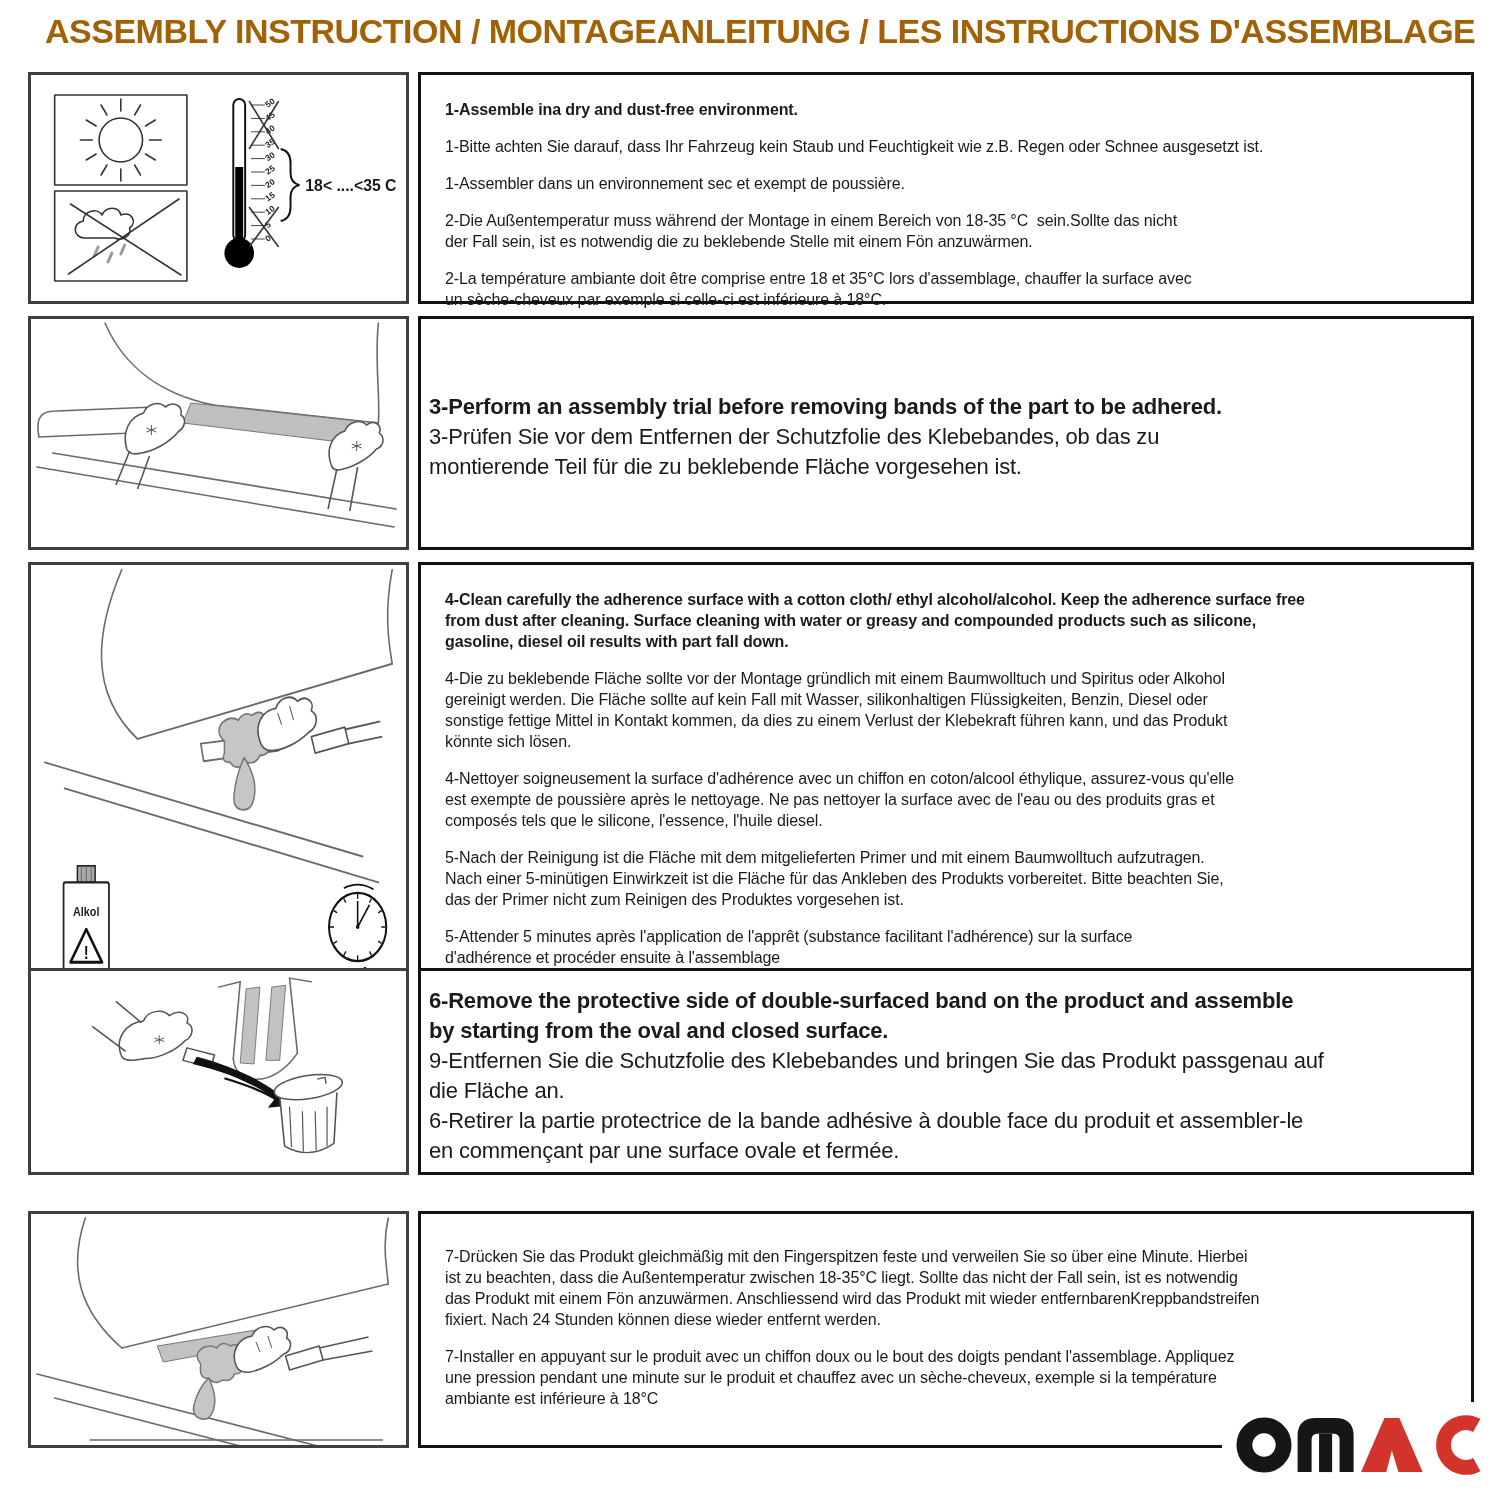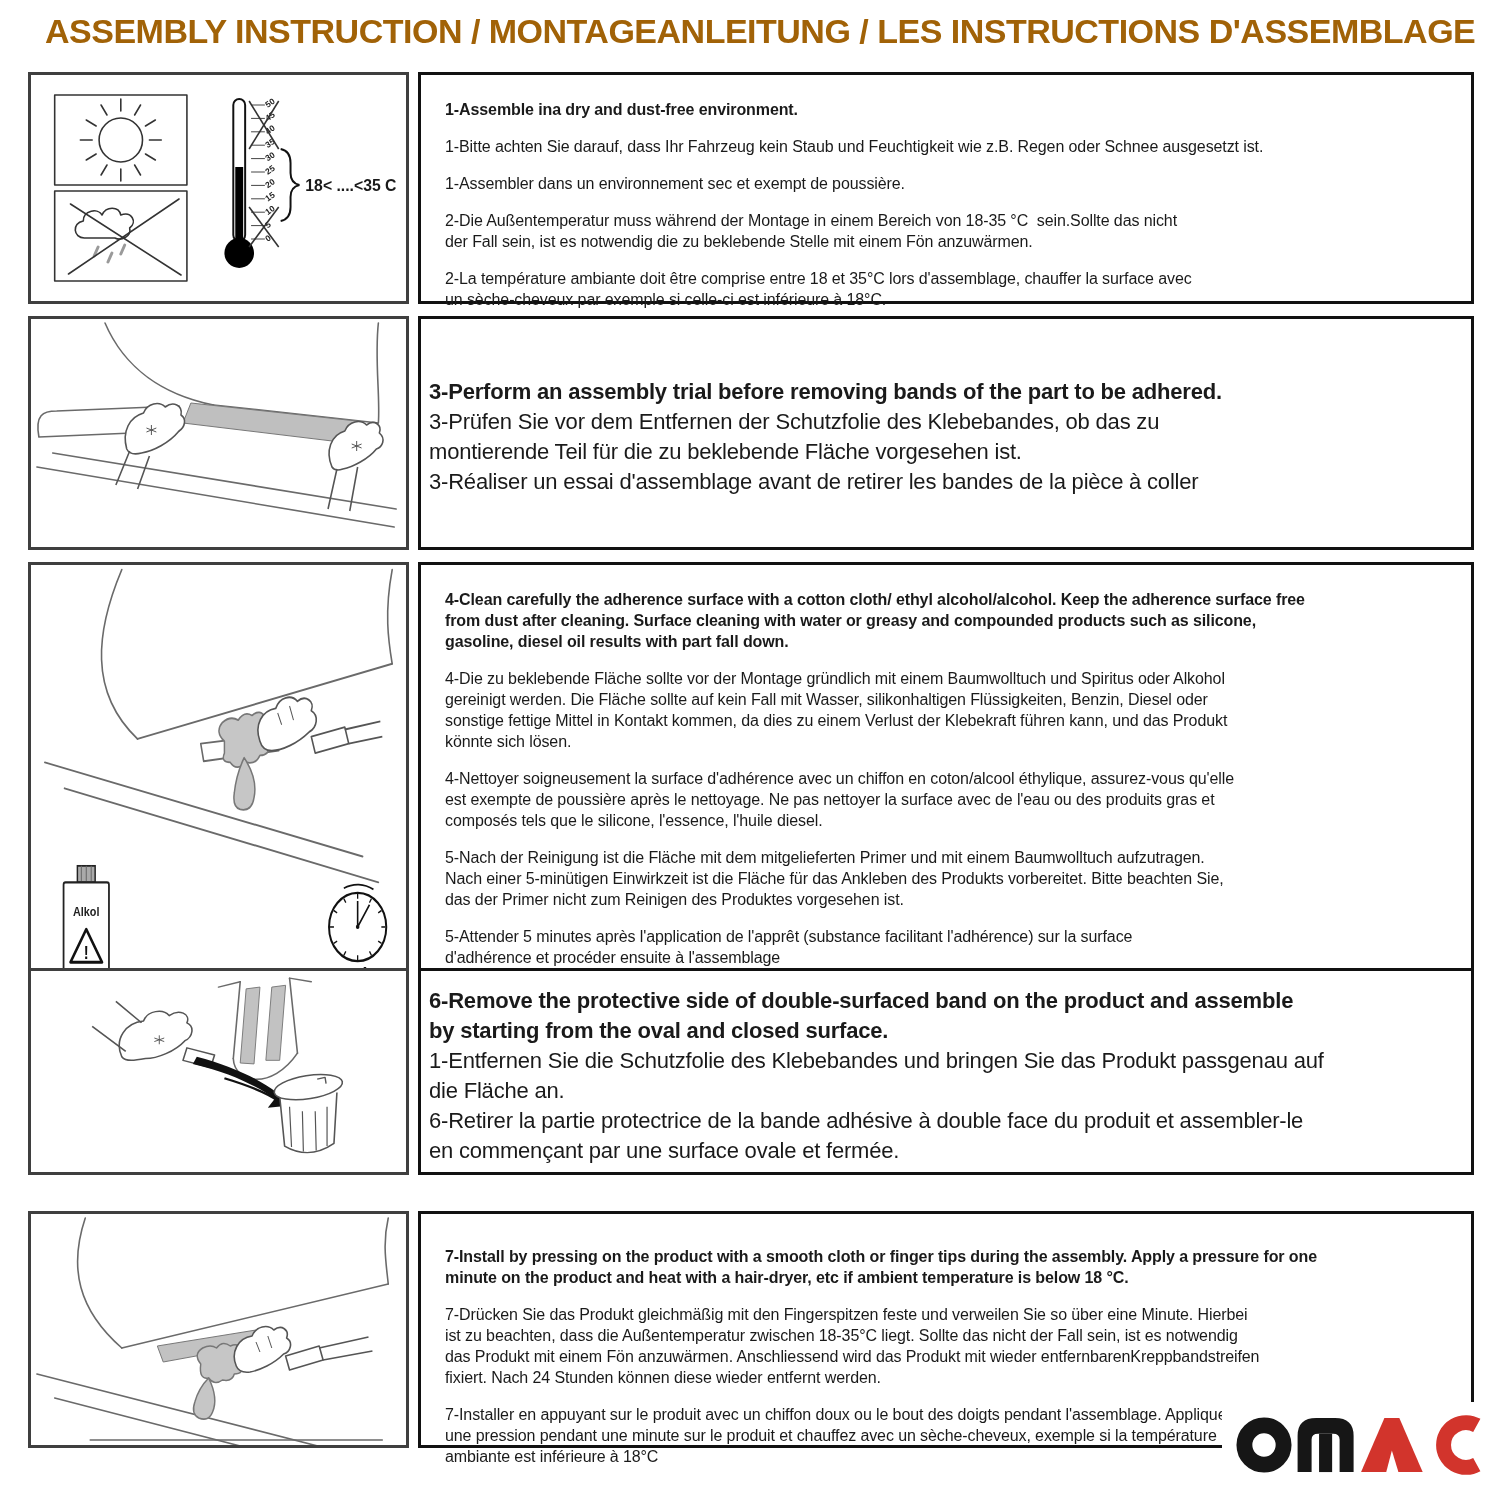--- a/index.html
+++ b/index.html
@@ -143,21 +143,20 @@
         <path d="M305,148 C298,132 304,116 318,112 C322,102 334,100 340,106 C348,100 356,106 353,114 C360,120 356,128 350,130 C342,140 326,148 316,150 C310,152 307,151 305,148 Z"></path>
         <path d="M310,150 L301,190 M331,148 L323,192" fill="none"></path>
         <path d="M330,122 l0,10 M325,125 l10,4 M325,129 l10,-4" fill="none" stroke-width="1"></path>
       </g>
     </svg>
   </div>
   <div class="txt-box big r2">
     <p class="b">3-Perform an assembly trial before removing bands of the part to be adhered.</p>
     <p>3-Prüfen Sie vor dem Entfernen der Schutzfolie des Klebebandes, ob das zu
 montierende Teil für die zu beklebende Fläche vorgesehen ist.</p>
-    <p>3-Réaliser un essai d'assemblage avant de retirer les bandes de la pièce à coller</p>
   </div>
 
   <div class="img-box r3">
     <svg viewBox="0 0 380 388" preserveAspectRatio="none">
       <g class="lineart">
         <path d="M92,4 C66,56 58,108 108,148"></path>
         <path d="M108,148 L366,84"></path>
         <path d="M366,4 C358,40 362,64 366,84"></path>
         <polygon points="172,152 248,144 251,158 175,167"></polygon>
         <path d="M14,168 L336,248"></path>
@@ -246,21 +245,21 @@
         <path d="M252,140 L257,196 Q282,212 307,193 L310,136"></path>
         <path d="M262,152 L264,197 M275,157 L276,202 M288,157 L289,201 M300,152 L300,196" stroke-width="1.2"></path>
         <ellipse cx="281" cy="130" rx="35" ry="13" transform="rotate(-10 281 130)"></ellipse>
         <path d="M290,121 l8,-2 1,7" fill="none" stroke-width="1.4"></path>
       </g>
     </svg>
   </div>
   <div class="txt-box big r4">
     <p class="b">6-Remove the protective side of double-surfaced band on the product and assemble
 by starting from the oval and closed surface.</p>
-    <p>1-Entfernen Sie die Schutzfolie des Klebebandes und bringen Sie das Produkt passgenau auf
+    <p>9-Entfernen Sie die Schutzfolie des Klebebandes und bringen Sie das Produkt passgenau auf
 die Fläche an.</p>
     <p>6-Retirer la partie protectrice de la bande adhésive à double face du produit et assembler-le
 en commençant par une surface ovale et fermée.</p>
   </div>
 
   <div class="img-box r5">
     <svg viewBox="0 0 380 231" preserveAspectRatio="none">
       <g class="lineart">
         <path d="M55,4 C38,54 48,96 92,134"></path>
         <path d="M92,134 L362,70"></path>
@@ -277,22 +276,20 @@
       <g fill="#fff" stroke="#555" stroke-width="1.6" stroke-linejoin="round">
         <path d="M208,152 C202,138 210,124 224,122 C228,112 240,110 246,116 C254,110 262,116 259,124 C266,128 263,138 256,140 C246,150 232,156 222,158 C214,159 210,157 208,152 Z"></path>
         <polygon points="258,142 292,132 296,146 262,156"></polygon>
         <path d="M292,134 L342,123 M296,146 L346,137" fill="none"></path>
         <path d="M228,128 l4,10 M240,122 l4,12" fill="none" stroke-width="1"></path>
       </g>
     </svg>
   </div>
   <div class="txt-box r5">
     <div class="txt" style="padding-top:16px;">
-      <p class="b">7-Install by pressing on the product with a smooth cloth or finger tips during the assembly. Apply a pressure for one
-minute on the product and heat with a hair-dryer, etc if ambient temperature is below 18 °C.</p>
       <p>7-Drücken Sie das Produkt gleichmäßig mit den Fingerspitzen feste und verweilen Sie so über eine Minute. Hierbei
 ist zu beachten, dass die Außentemperatur zwischen 18-35°C liegt. Sollte das nicht der Fall sein, ist es notwendig
 das Produkt mit einem Fön anzuwärmen. Anschliessend wird das Produkt mit wieder entfernbarenKreppbandstreifen
 fixiert. Nach 24 Stunden können diese wieder entfernt werden.</p>
       <p>7-Installer en appuyant sur le produit avec un chiffon doux ou le bout des doigts pendant l'assemblage. Appliquez
 une pression pendant une minute sur le produit et chauffez avec un sèche-cheveux, exemple si la température
 ambiante est inférieure à 18°C</p>
     </div>
   </div>
 

